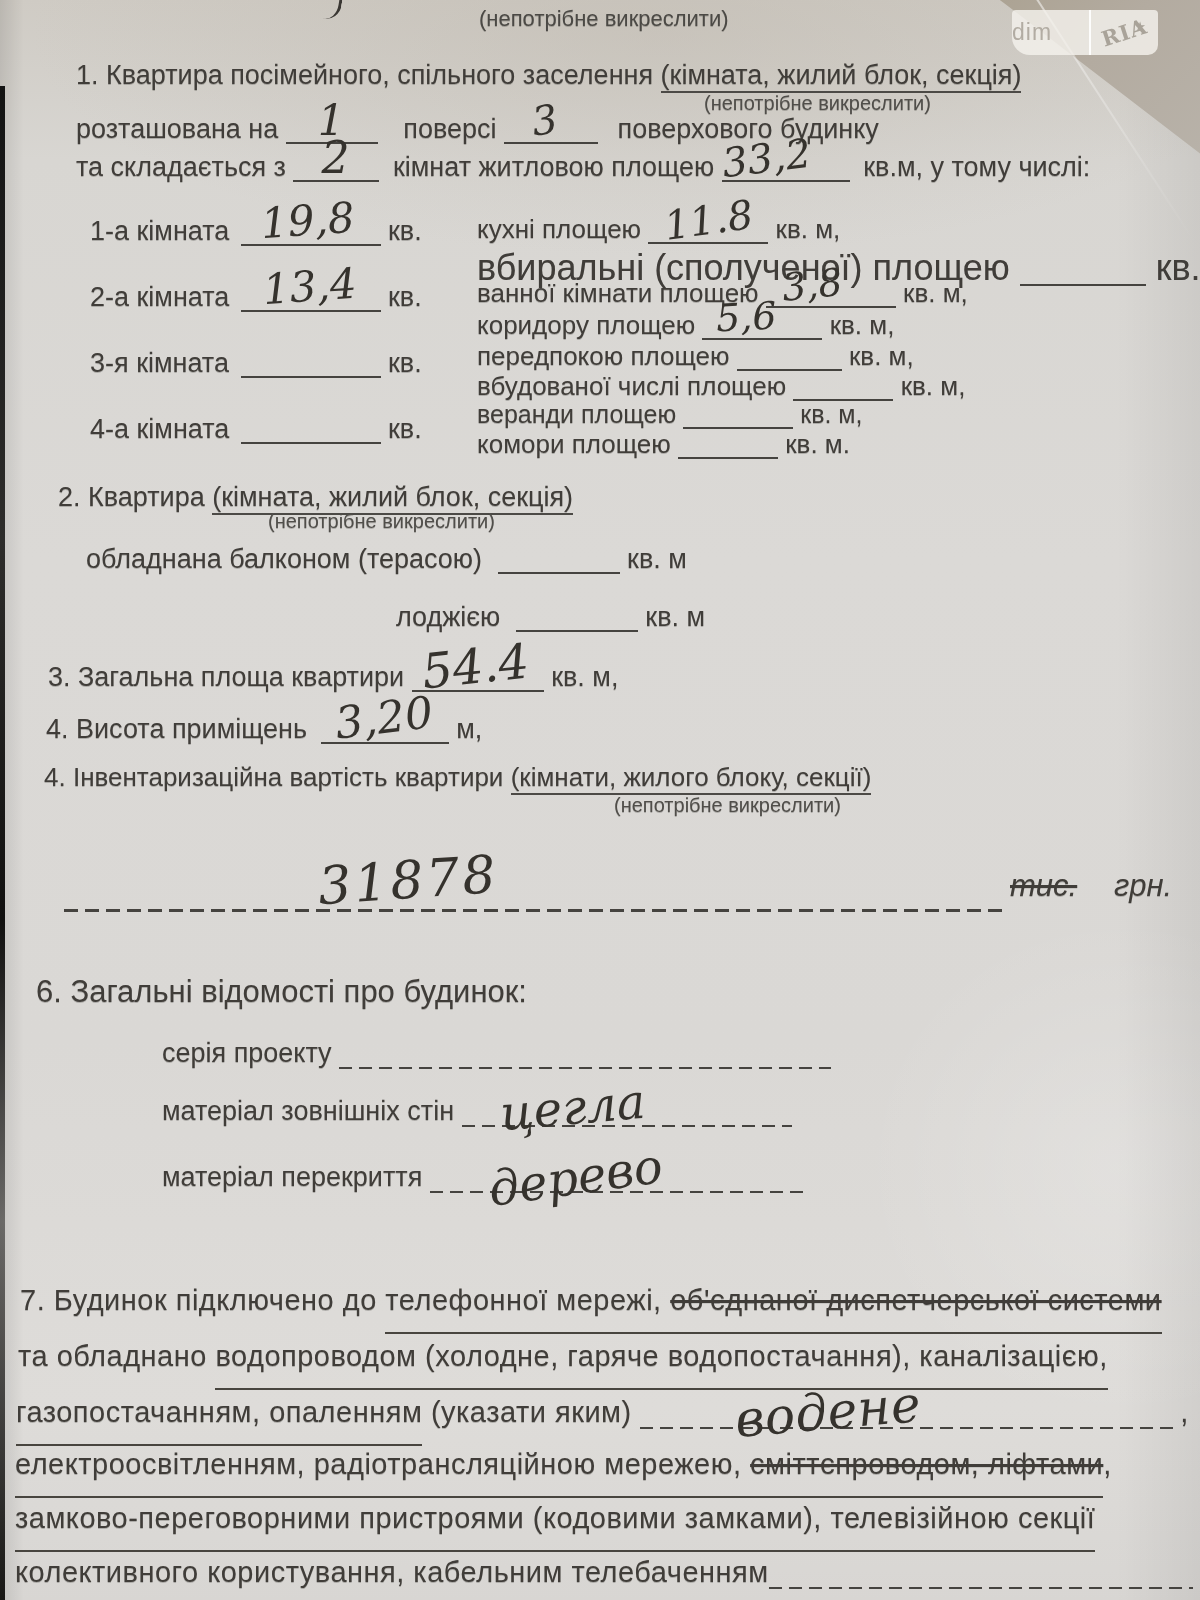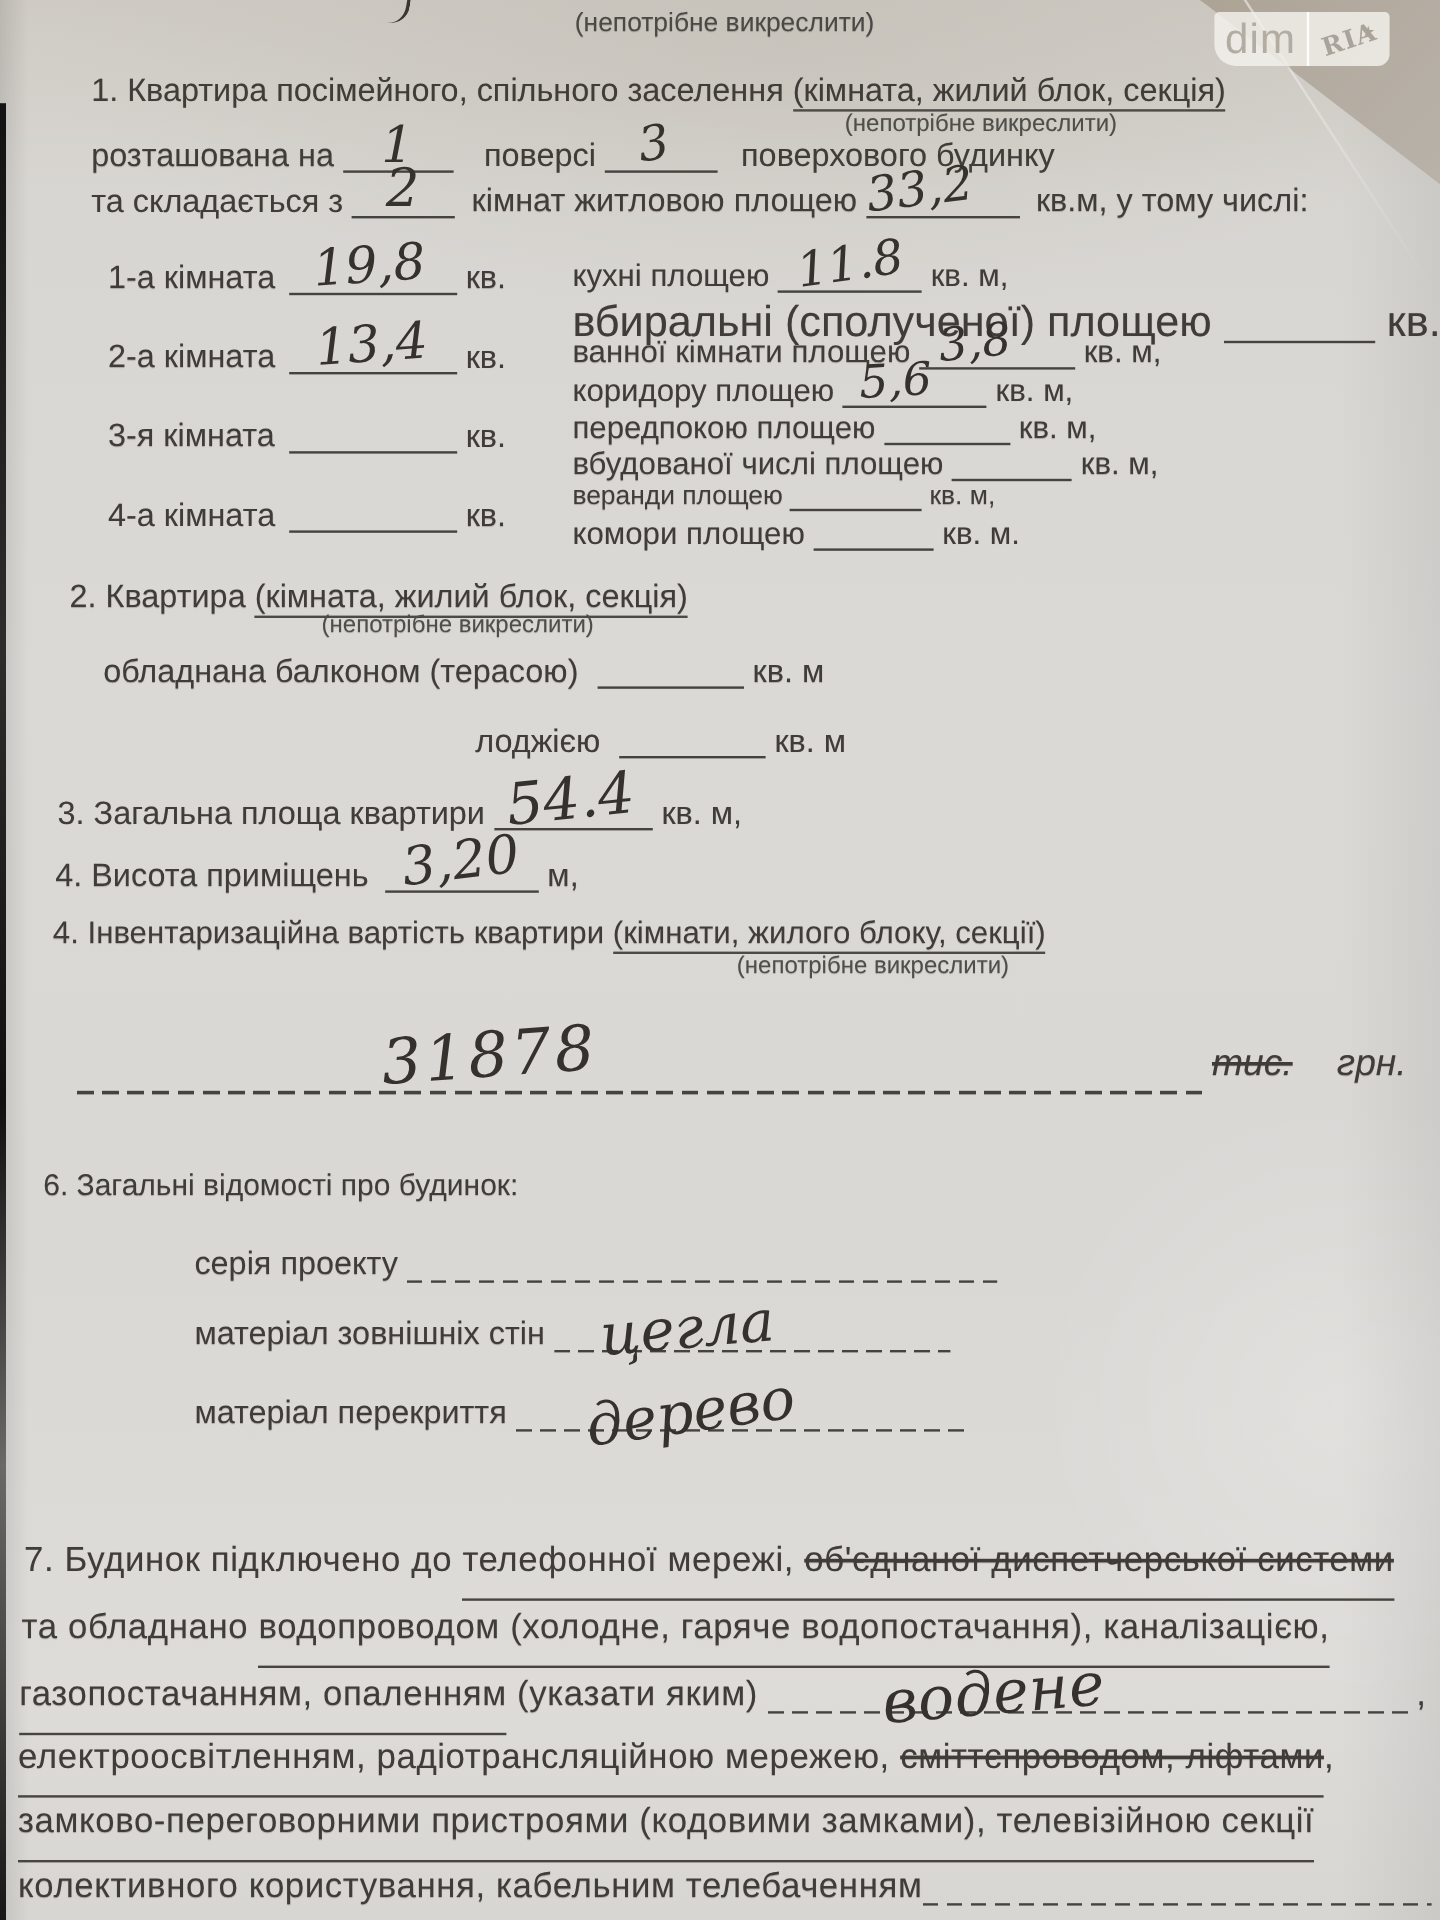--- a/index.html
+++ b/index.html
@@ -54,21 +54,21 @@
   }
   .stray {
     position:absolute; left:322px; top:-4px; width:16px; height:24px;
     border-right:3.5px solid #3a3733; border-radius:0 0 16px 0; transform:rotate(9deg);
   }
   .wm {
     position:absolute; left:1012px; top:10px; width:146px; height:45px;
     background:rgba(244,242,237,0.82); border-radius:4px 4px 10px 18px;
     display:flex; align-items:center;
   }
-  .wm-cell-dim { flex:1.15; text-align:center; font-size:35px; color:#b2aca3; letter-spacing:1px; }
+  .wm-cell-dim { flex:1.15; text-align:left; font-size:23px; color:#b2aca3; letter-spacing:1px; }
   .wm-div { width:2px; height:100%; background:rgba(255,255,255,0.9); }
   .wm-cell-ria { flex:1; position:relative; text-align:center; }
   .wm-ria {
     display:inline-block; font-family:"DejaVu Serif", serif; font-weight:bold; font-size:21px;
     color:#a9a399; transform:rotate(-18deg); letter-spacing:1px;
   }
   .wm-star { position:absolute; top:-1px; right:12px; font-size:13px; color:#a9a399; }
 </style>
 </head>
 <body>
@@ -184,21 +184,21 @@
     </span>
     <span>кв. м,</span>
   </div>
   <div class="line" style="left:477px; top:371px; font-size:26px;">
     <span>вбудованої числі площею</span>
     <span class="blank" style="width:100px;">
       <span class="hand"></span>
     </span>
     <span>кв. м,</span>
   </div>
-  <div class="line" style="left:477px; top:400px; font-size:22px;">
+  <div class="line" style="left:477px; top:400px; font-size:25px;">
     <span>веранди площею</span>
     <span class="blank" style="width:110px;">
       <span class="hand"></span>
     </span>
     <span>кв. м,</span>
   </div>
   <div class="line" style="left:477px; top:429px; font-size:26px;">
     <span>комори площею</span>
     <span class="blank" style="width:100px;">
       <span class="hand"></span>
@@ -244,21 +244,21 @@
   <div class="line" style="left:44px; top:762px; font-size:26px;">
     <span>4. Інвентаризаційна вартість квартири </span><span class="opt">(кімнати, жилого блоку, секції)</span>
   </div>
   <div class="line sm" style="left:614px; top:794px;">(непотрібне викреслити)</div>
 
   <div class="dashline" style="left:64px; top:909px; width:944px;"></div>
   <span class="hand-abs" style="left:318px; top:854px; font-size:52px; letter-spacing:3px; transform:rotate(-4deg);">31878</span>
   <span class="line struck" style="left:1010px; top:868px; font-size:31px; font-style:italic;">тис.</span>
   <span class="line" style="left:1114px; top:868px; font-size:31px; font-style:italic;">грн.</span>
 
-  <div class="line" style="left:36px; top:974px; font-size:25px;">6. Загальні відомості про будинок:</div>
+  <div class="line" style="left:36px; top:974px; font-size:31px;">6. Загальні відомості про будинок:</div>
 
   <div class="line" style="left:162px; top:1038px;">
     <span>серія проекту</span>
     <span class="dblank" style="width:492px;">
       <span class="hand"></span>
     </span>
   </div>
   <div class="line" style="left:162px; top:1096px;">
     <span>матеріал зовнішніх стін</span>
     <span class="dblank" style="width:330px;">

